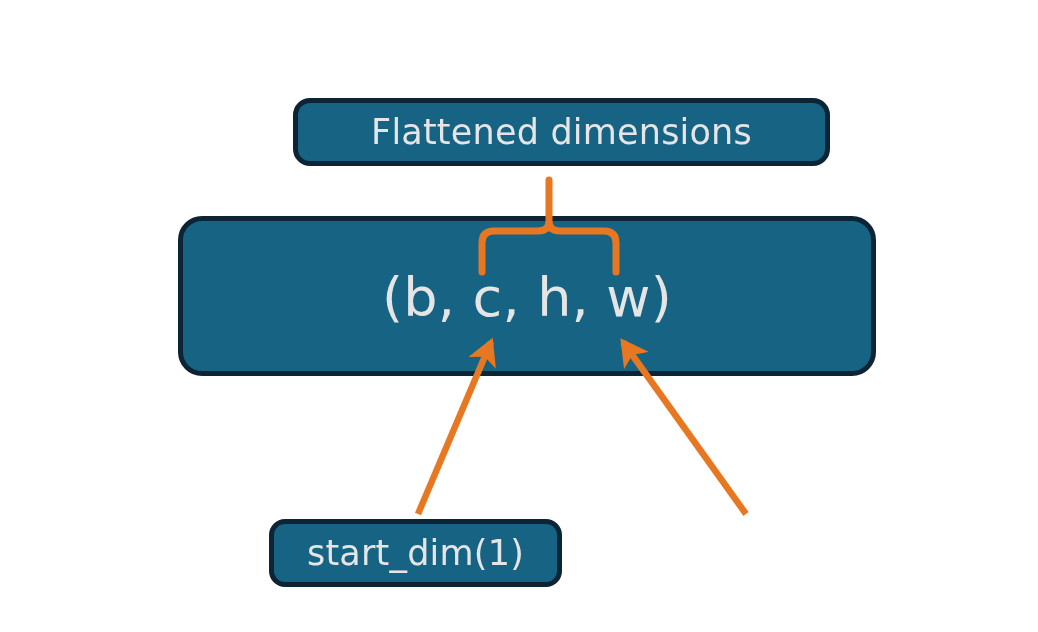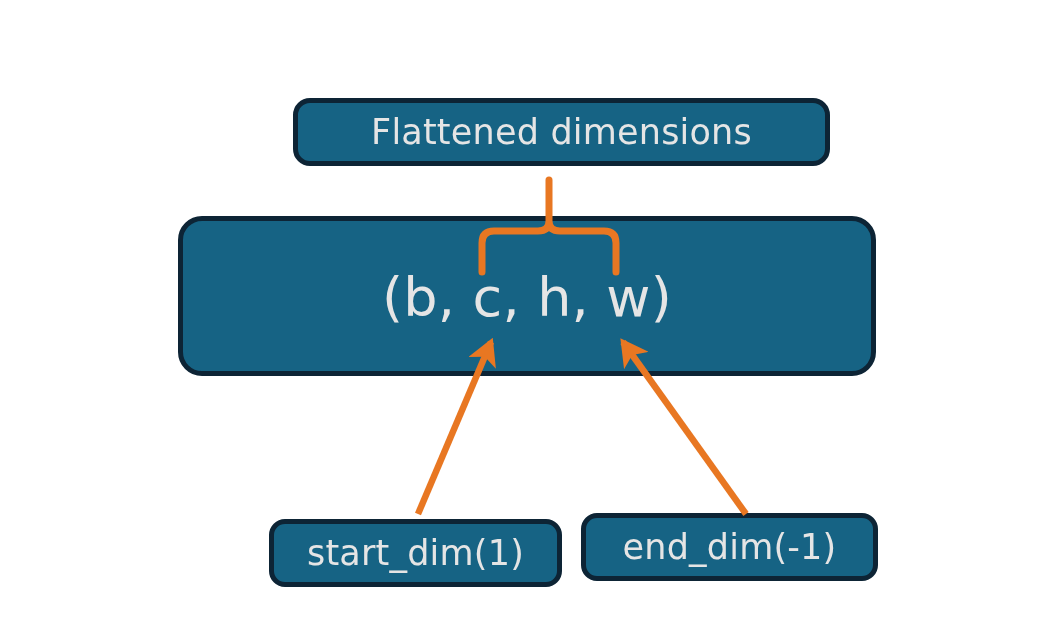--- a/index.html
+++ b/index.html
@@ -108,23 +108,20 @@
   </div>
 
   <div class="node" id="node-shape">
     <span class="node-label">(b, c, h, w)</span>
   </div>
 
   <div class="node" id="node-start-dim">
     <span class="node-label">start_dim(1)</span>
   </div>
 
-  <div class="node" id="node-end-dim">
-    <span class="node-label">end_dim(-1)</span>
-  </div>
 
   <svg class="ovl" id="brace-layer" viewBox="0 0 1038 632">
     <path id="brace-path" d="M 482,272
              L 482,243
              Q 482,231 494,231
              L 538,231
              Q 549,231 549,221
              L 549,180
              L 549,221
              Q 549,231 560,231

